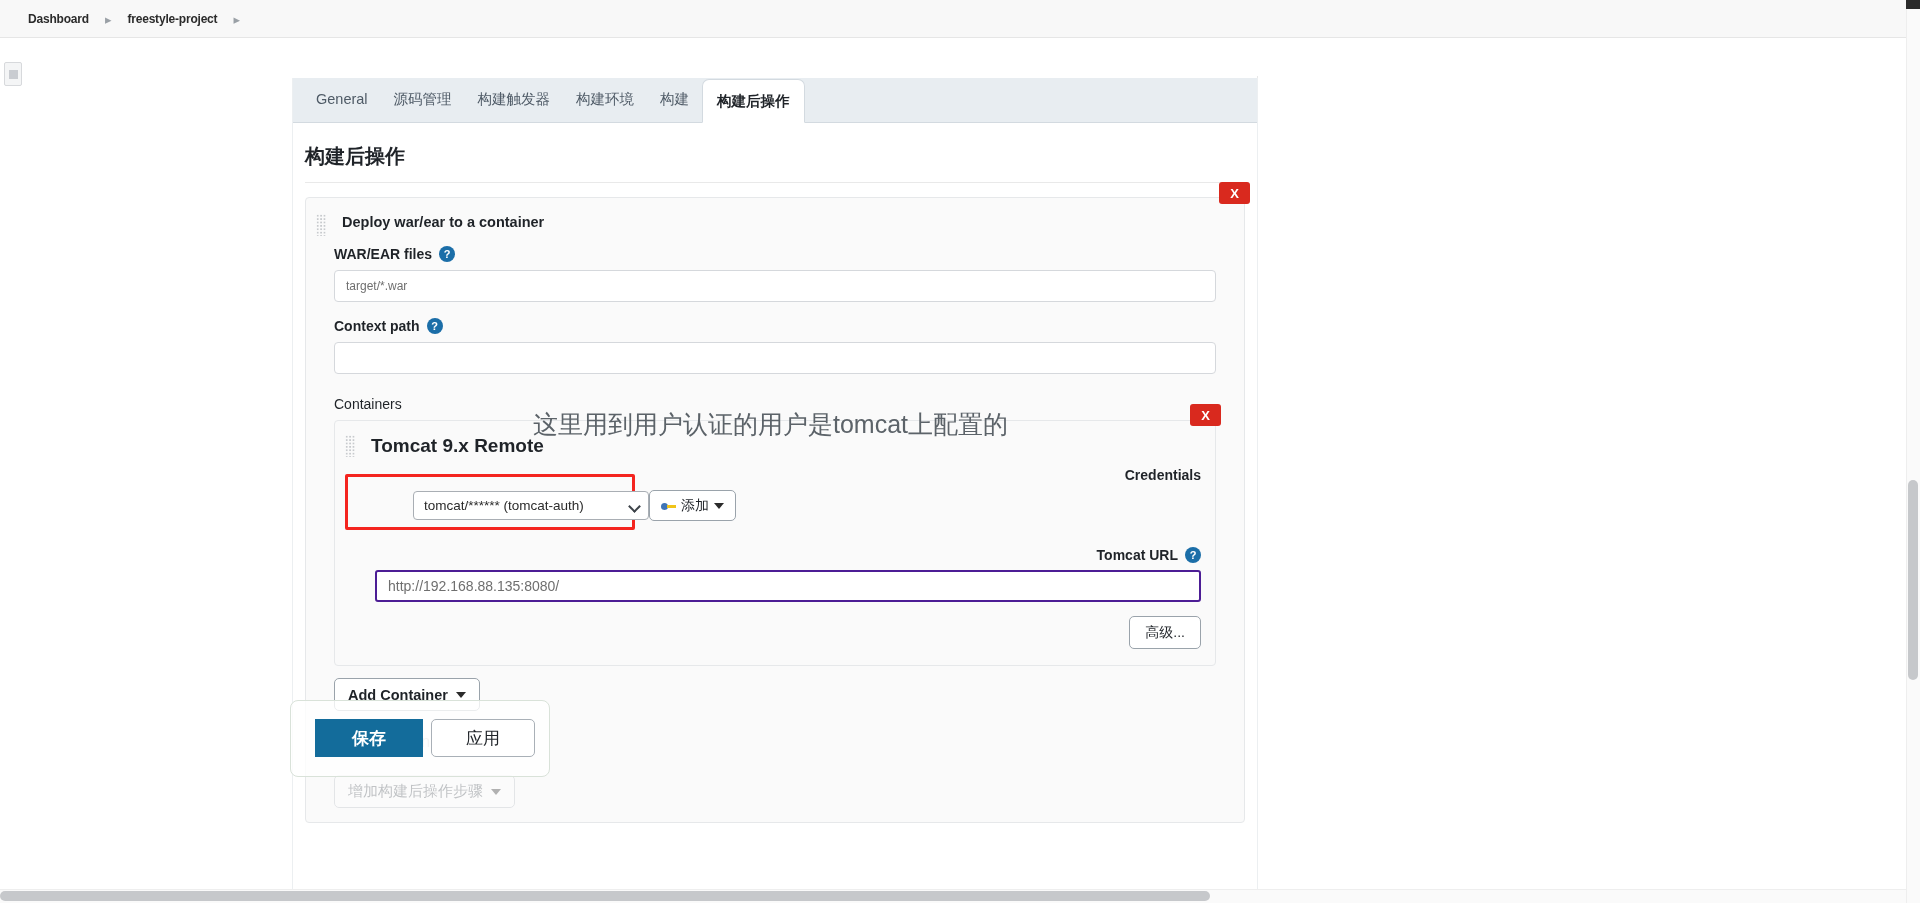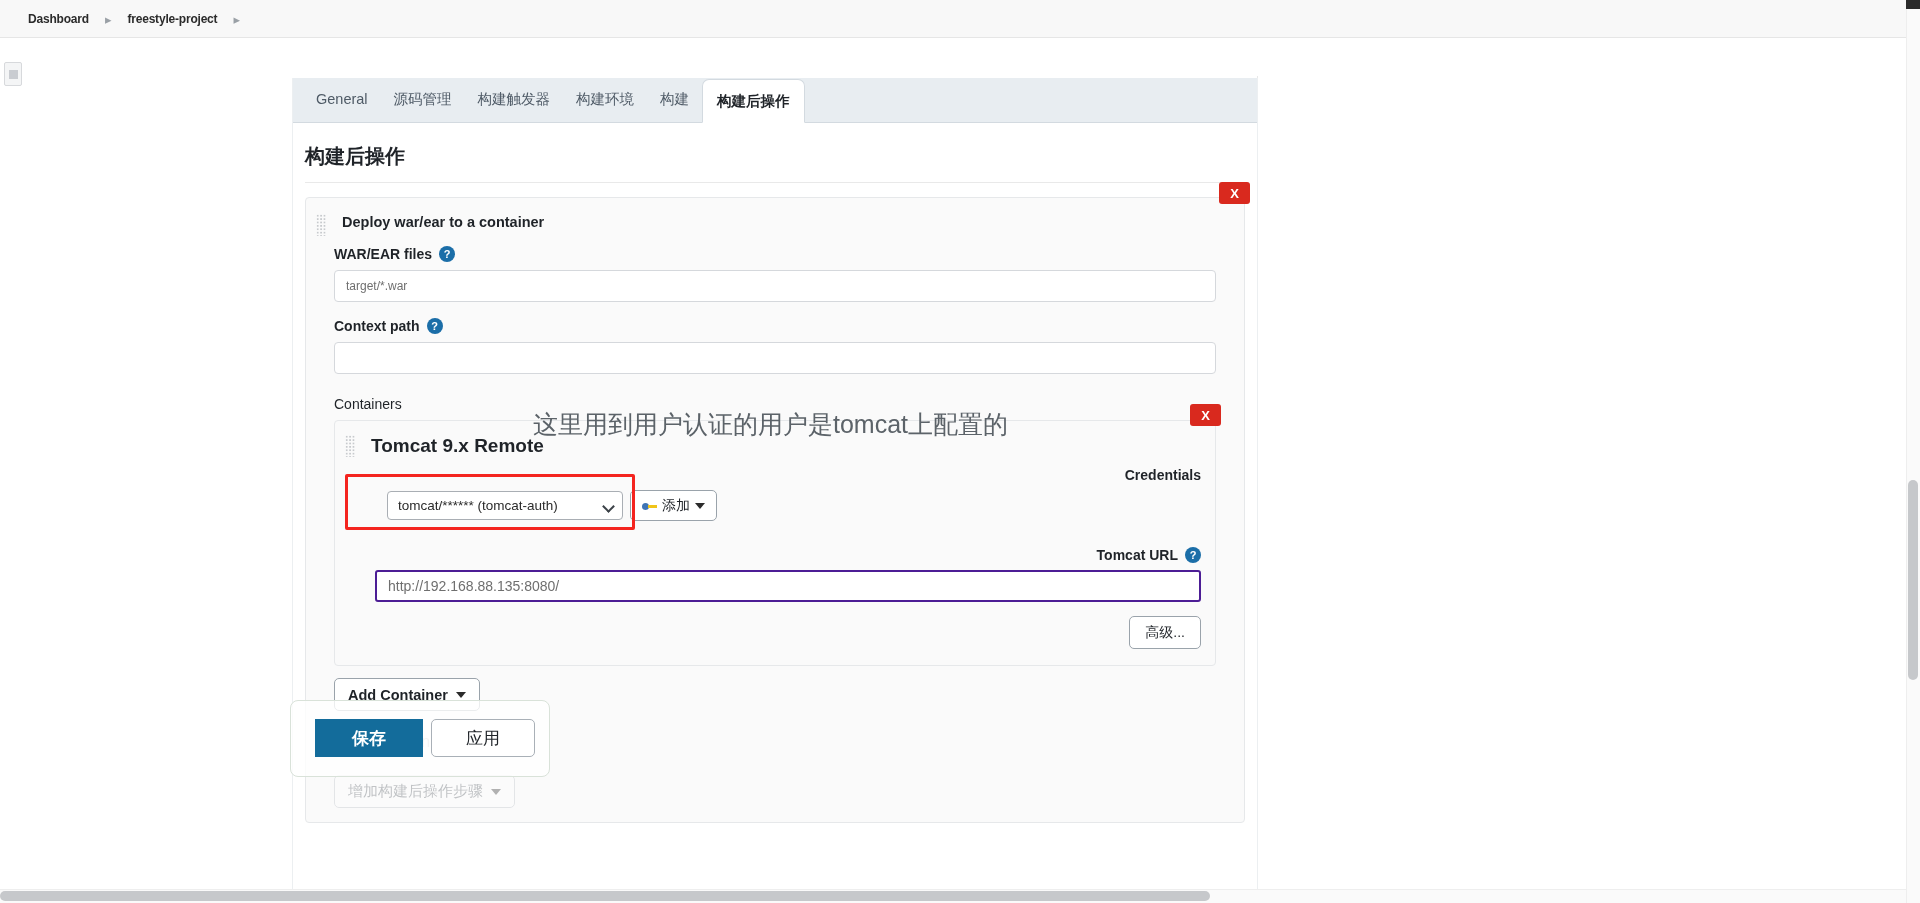--- a/index.html
+++ b/index.html
@@ -249,21 +249,22 @@
     display: flex;
     align-items: center;
     gap: 7px;
     margin: 10px 0 7px 26px;
     justify-content: flex-end;
   }
 
   .cred-row {
     display: flex;
     align-items: center;
-    gap: 7px;
+    gap: 0;
+    margin-left: 26px;
     padding-left: 38px;
   }
   .select-box {
     position: relative;
     width: 236px;
     height: 29px;
     background: #ffffff;
     border: 1px solid #a9aeb4;
     border-radius: 4px;
     font-size: 13.5px;

